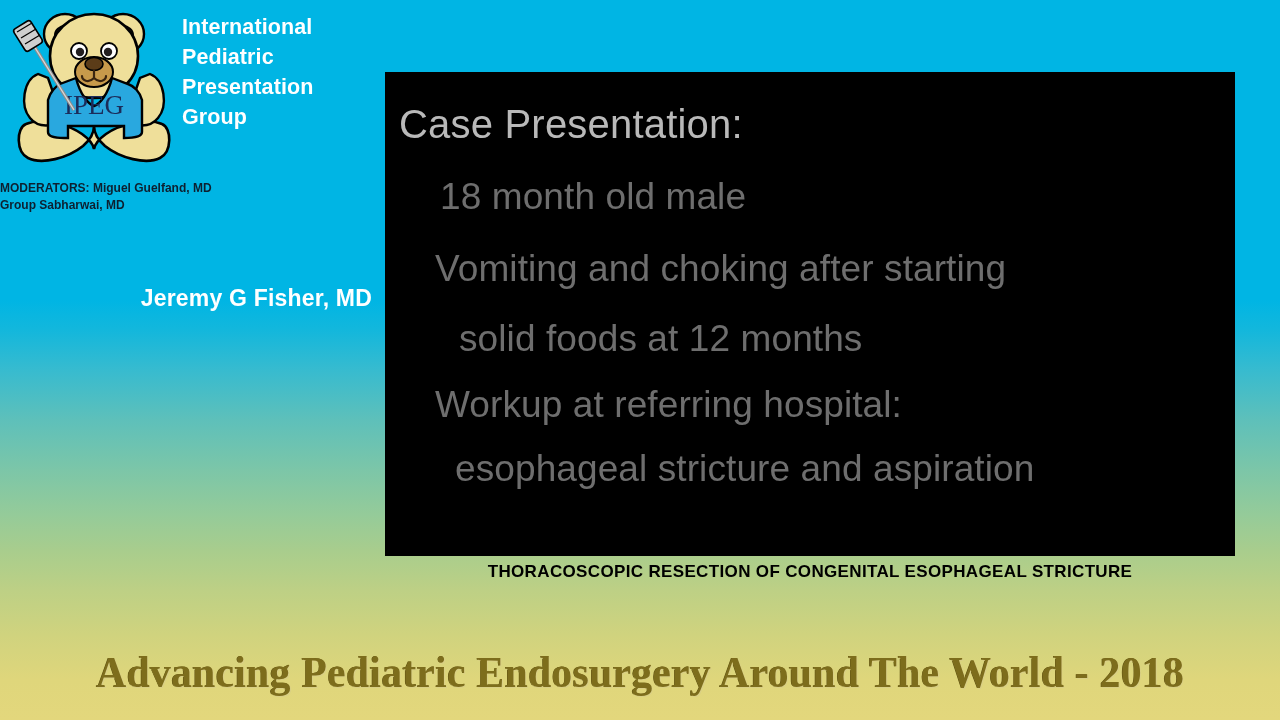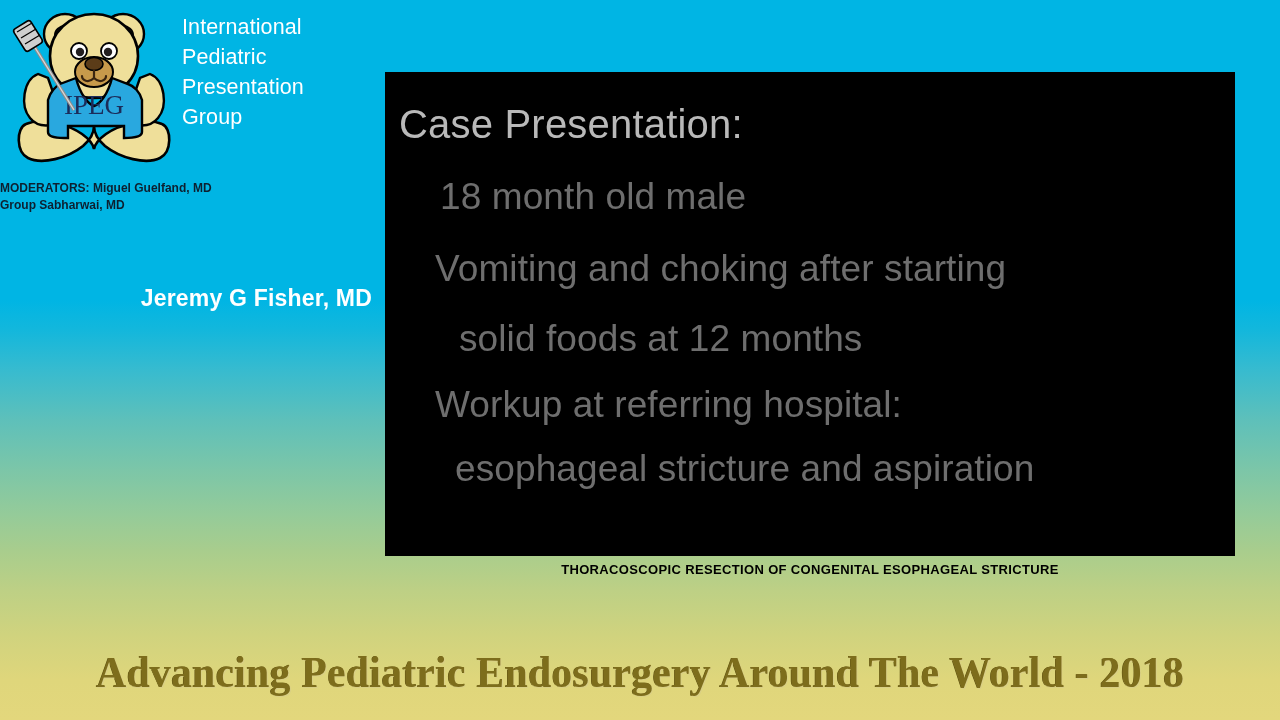--- a/index.html
+++ b/index.html
@@ -39,21 +39,21 @@
     position: absolute;
     left: 8px; top: 6px;
     width: 172px; height: 170px;
   }
   #org-name {
     position: absolute;
     left: 182px; top: 12px;
     width: 196px;
     color: #ffffff;
     font-size: 21.5px;
-    font-weight: normal;
+    font-weight: bold;
     line-height: 30px;
     letter-spacing: 0.1px;
   }
   #org-name .ln { display: block; }
 
   #moderators {
     position: absolute;
     left: 0px; top: 180px;
     width: 300px;
     color: #0d2030;
@@ -126,21 +126,21 @@
   #slide-line-3 { left: 50px;  top: 312px; }
   #slide-line-4 { left: 70px;  top: 376px; }
 
   
   #video-caption {
     position: absolute;
     left: 385px; top: 562px;
     width: 850px;
     text-align: center;
     color: #000000;
-    font-size: 13px;
+    font-size: 17px;
     font-weight: bold;
     letter-spacing: 0.35px;
   }
 
   
   #footer-banner {
     position: absolute;
     left: 0px; top: 646px;
     width: 1280px;
     text-align: center;

